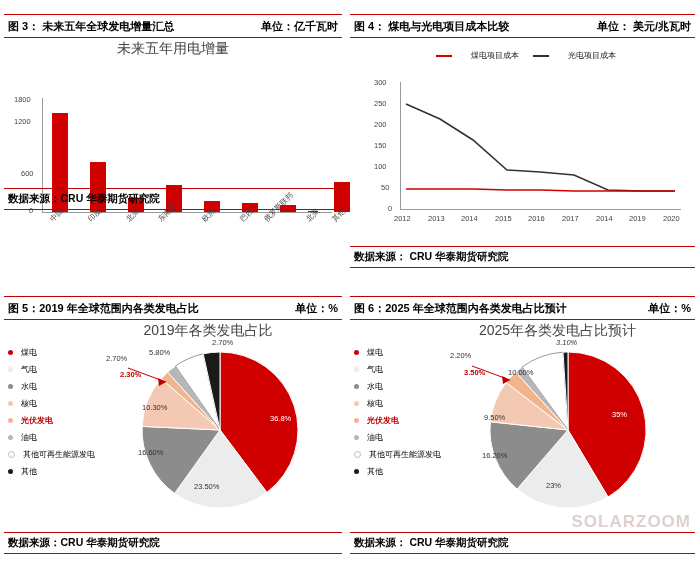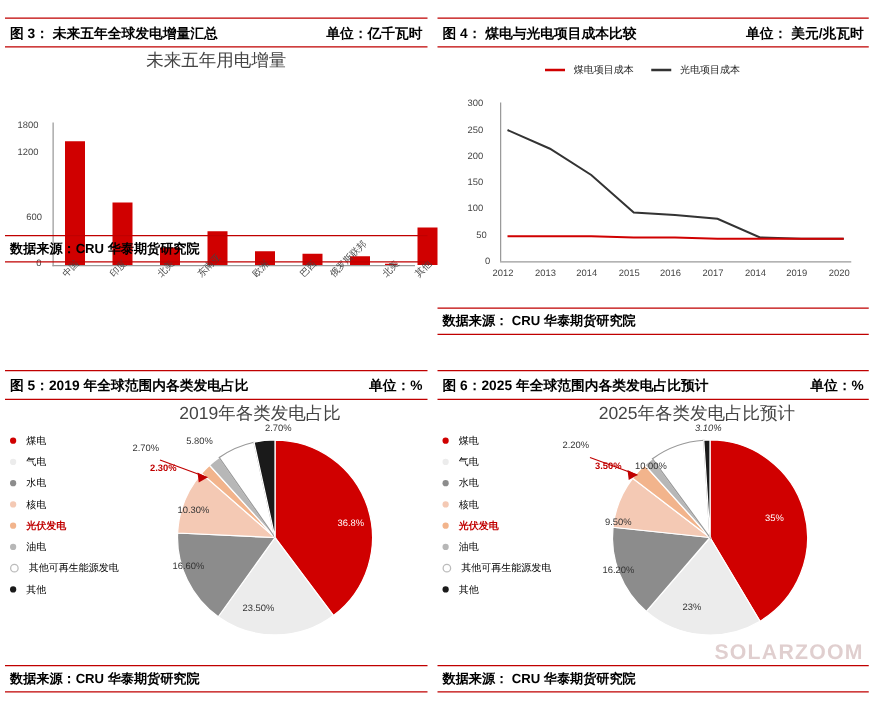--- a/index.html
+++ b/index.html
@@ -35,21 +35,21 @@
   
   .axis-line{position:absolute;background:#9a9a9a;}
   .tick-label{position:absolute;font-size:7.5px;color:#444;white-space:nowrap;}
   .bar{position:absolute;background:#d00000;bottom:0;}
   .cat-label{
     position:absolute;font-size:7.5px;color:#444;white-space:nowrap;
     transform-origin:left top;transform:rotate(-45deg);
   }
   
   .legend{position:absolute;display:flex;gap:14px;font-size:8px;color:#222;}
-  .legend .item{display:flex;align-items:center;gap:7px;white-space:nowrap;}
+  .legend .item{display:flex;align-items:center;gap:19px;white-space:nowrap;}
   .legend .swatch{width:16px;height:2px;display:inline-block;}
   
   .pie-legend{position:absolute;left:4px;top:26px;font-size:8px;}
   .pie-legend .row{display:flex;align-items:center;gap:8px;height:17px;}
   .pie-legend .dot{width:5px;height:5px;border-radius:50%;flex:0 0 auto;}
   .pie-legend .txt{white-space:nowrap;}
   .pie-legend .hl{color:#c00000;font-weight:bold;}
   .pielabel{position:absolute;font-size:7.5px;color:#333;white-space:nowrap;}
   .pielabel.red{color:#c00000;font-weight:bold;}
   .watermark{
@@ -292,21 +292,21 @@
         <path d="M0,0 L-77.6,-8.2 A78,78 0 0,1 -61.9,-47.4 Z" fill="#f4c9b4" stroke="#fff" stroke-width="1"></path>
         <path d="M0,0 L-61.9,-47.4 A78,78 0 0,1 -52.2,-58.0 Z" fill="#f2b48c" stroke="#fff" stroke-width="1"></path>
         <path d="M0,0 L-52.2,-58.0 A78,78 0 0,1 -46.0,-63.0 Z" fill="#b7b7b7" stroke="#fff" stroke-width="1"></path>
         <path d="M0,0 L-46.0,-63.0 A78,78 0 0,1 -5.0,-77.8 Z" fill="#ffffff" stroke="#999" stroke-width="1"></path>
         <path d="M0,0 L-5.0,-77.8 A78,78 0 0,1 0,-78 Z" fill="#1a1a1a" stroke="#fff" stroke-width="1"></path>
       </g>
       <line x1="26" y1="36" x2="64" y2="50" stroke="#c00000" stroke-width="1"></line>
       <polygon points="64,50 56,46 57,54" fill="#c00000"></polygon>
     </svg>
 
-    <div class="pielabel red" style="left:126px;top:50px;">3.50%</div>
+    <div class="pielabel red" style="left:114px;top:50px;">3.50%</div>
     <div class="pielabel" style="left:100px;top:33px;">2.20%</div>
     <div class="pielabel" style="left:158px;top:50px;">10.00%</div>
     <div class="pielabel" style="left:206px;top:20px;font-style:italic;">3.10%</div>
     <div class="pielabel" style="left:134px;top:95px;">9.50%</div>
     <div class="pielabel" style="left:132px;top:133px;">16.20%</div>
     <div class="pielabel" style="left:196px;top:163px;">23%</div>
     <div class="pielabel" style="left:262px;top:92px;color:#fff;">35%</div>
   </div>
 
   <div class="p-foot">

